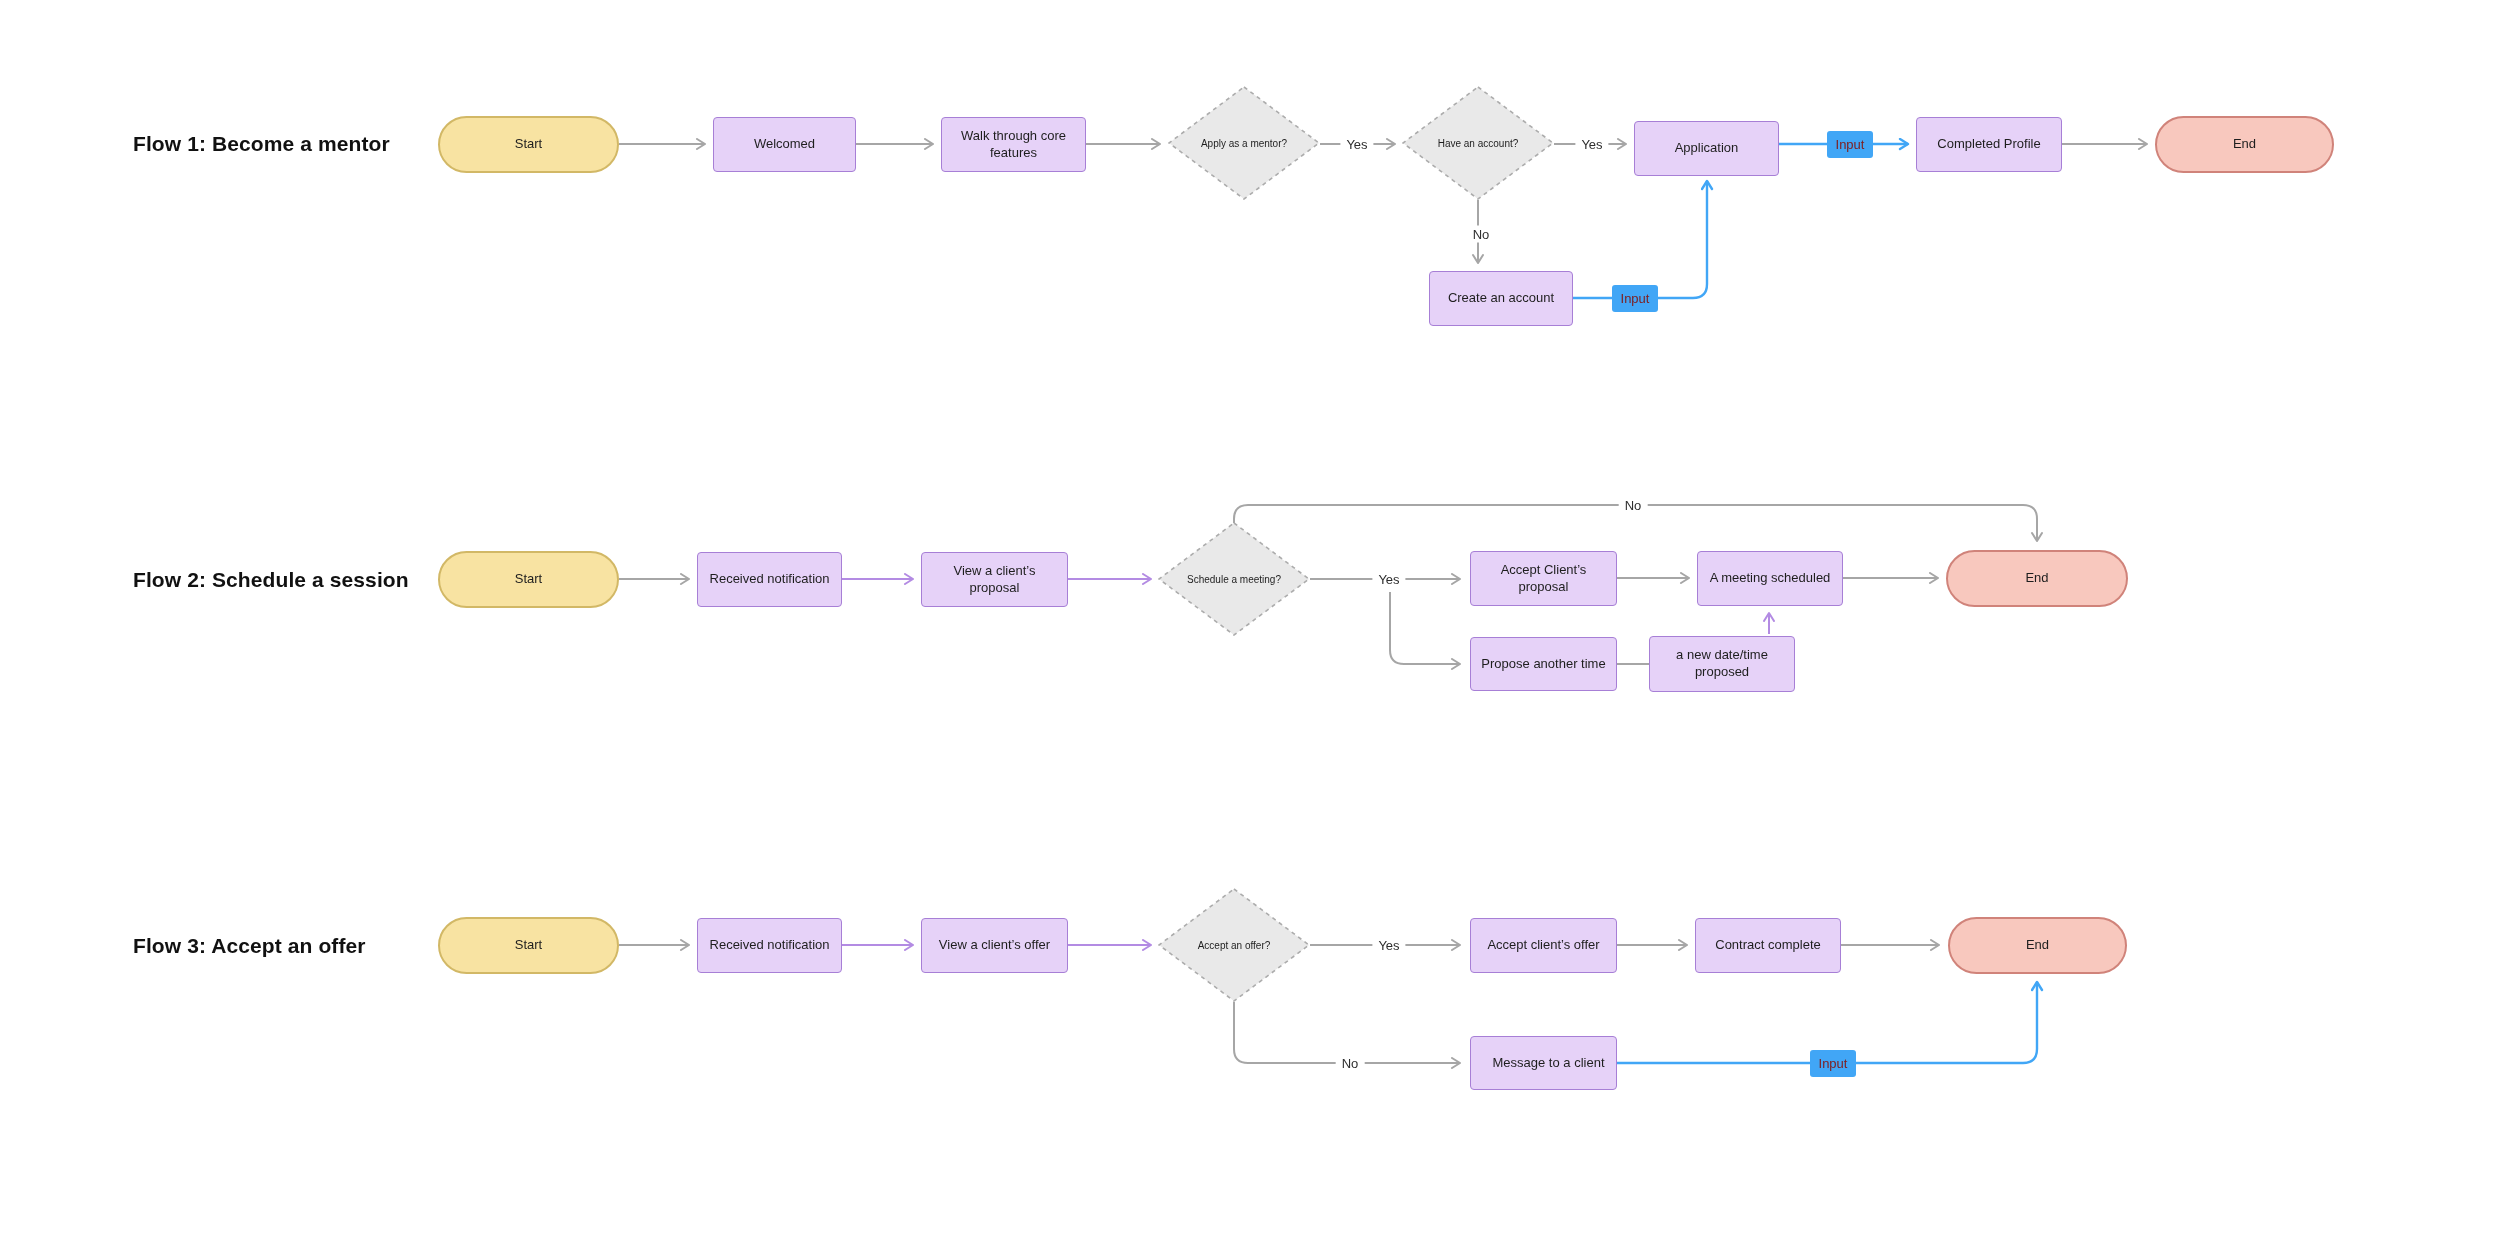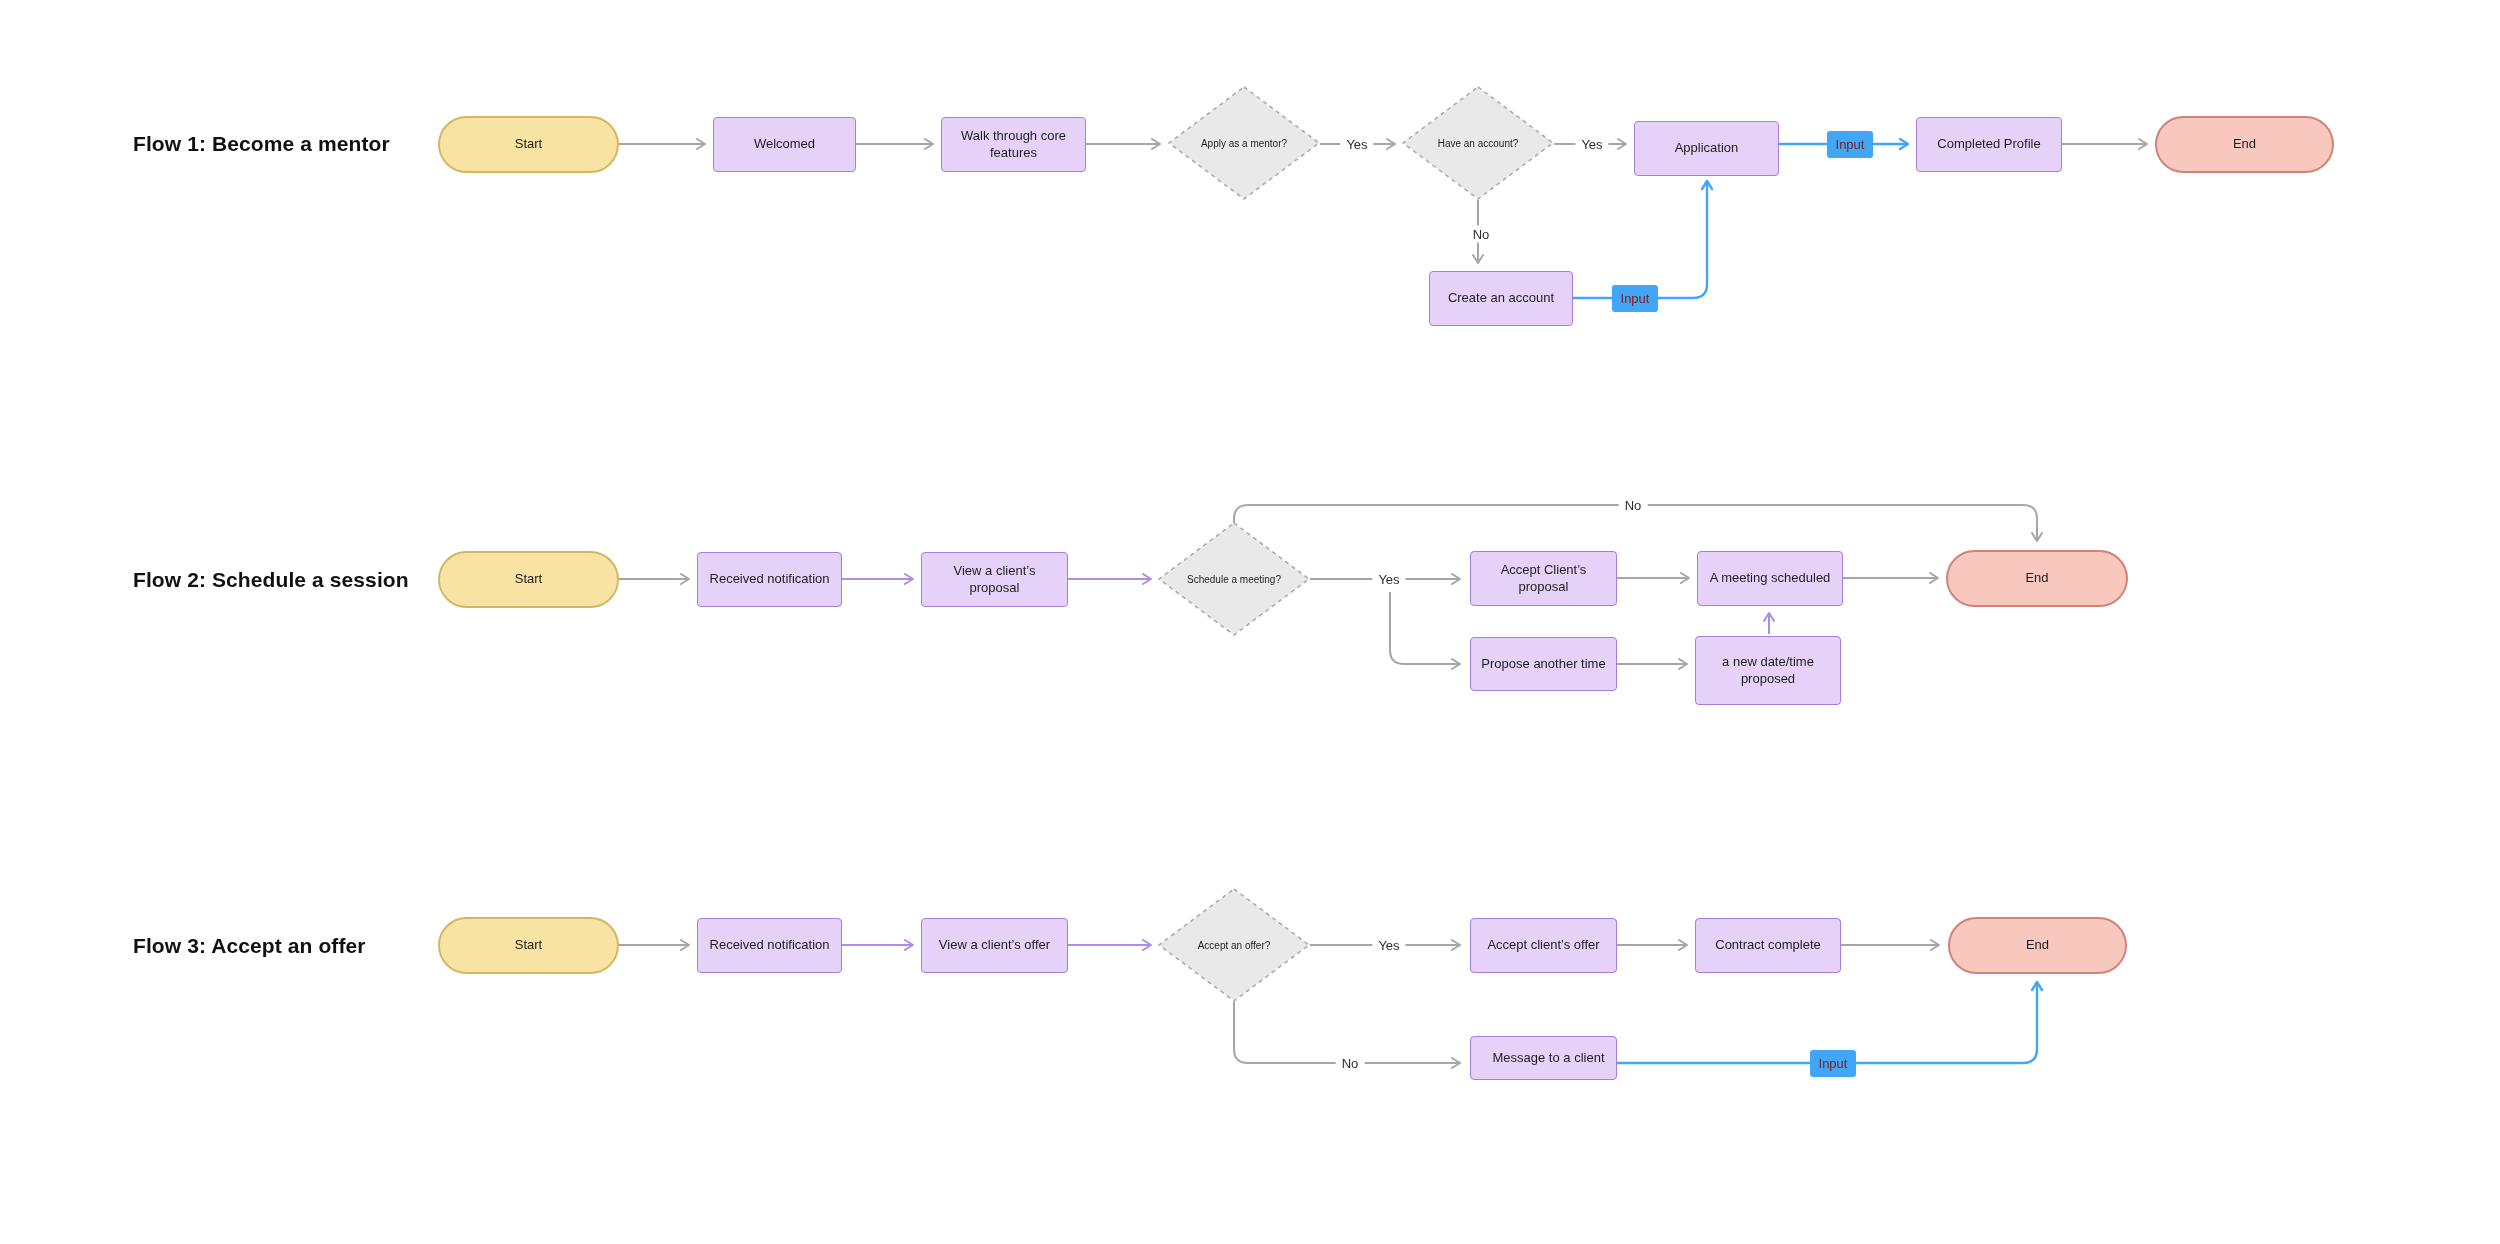--- a/index.html
+++ b/index.html
@@ -180,21 +180,21 @@
   </div>
 
   <div class="node rect" style="left:1697px;top:551px;width:146px;height:55px;">
     <span>A meeting scheduled</span>
   </div>
 
   <div class="node rect" style="left:1470px;top:637px;width:147px;height:54px;">
     <span>Propose another time</span>
   </div>
 
-  <div class="node rect" style="left:1695px;top:636px;width:146px;height:69px;">
+  <div class="node rect" style="left:1649px;top:636px;width:146px;height:56px;">
     <span>a new date/time proposed</span>
   </div>
 
   <div class="node pill pill--end" style="left:1946px;top:550px;width:182px;height:57px;">
     <span>End</span>
   </div>
 
   <div class="flow-title" style="left:133px;top:946px;">Flow 3: Accept an offer</div>
 
   <div class="node pill pill--start" style="left:438px;top:917px;width:181px;height:57px;">
@@ -224,19 +224,19 @@
   </div>
 
   <div class="node rect" style="left:1695px;top:918px;width:146px;height:55px;">
     <span>Contract complete</span>
   </div>
 
   <div class="node pill pill--end" style="left:1948px;top:917px;width:179px;height:57px;">
     <span>End</span>
   </div>
 
-  <div class="node rect" style="left:1470px;top:1036px;width:147px;height:44px;padding-left:20px;">
+  <div class="node rect" style="left:1470px;top:1036px;width:147px;height:54px;padding-left:20px;">
     <span>Message to a client</span>
   </div>
 
   <div class="badge" style="left:1810px;top:1050px;width:46px;height:27px;">Input</div>
 
 </div>
 
 </body></html>

